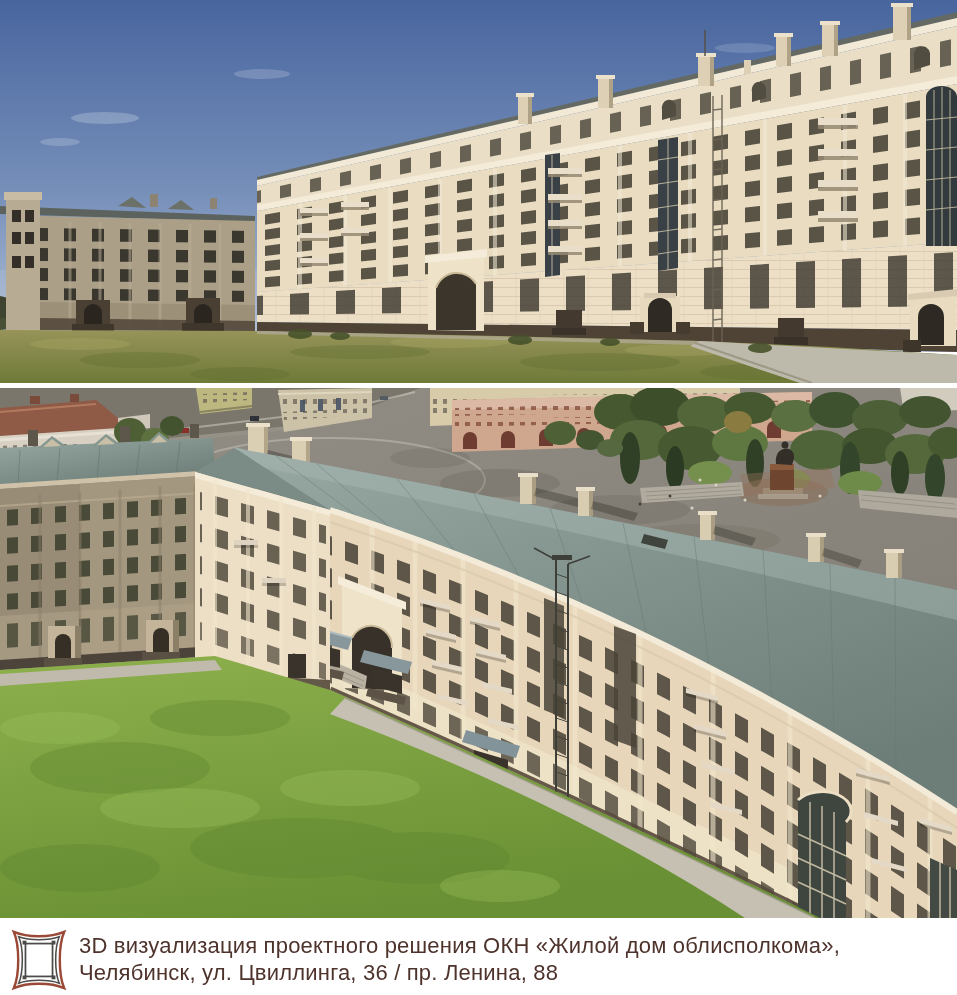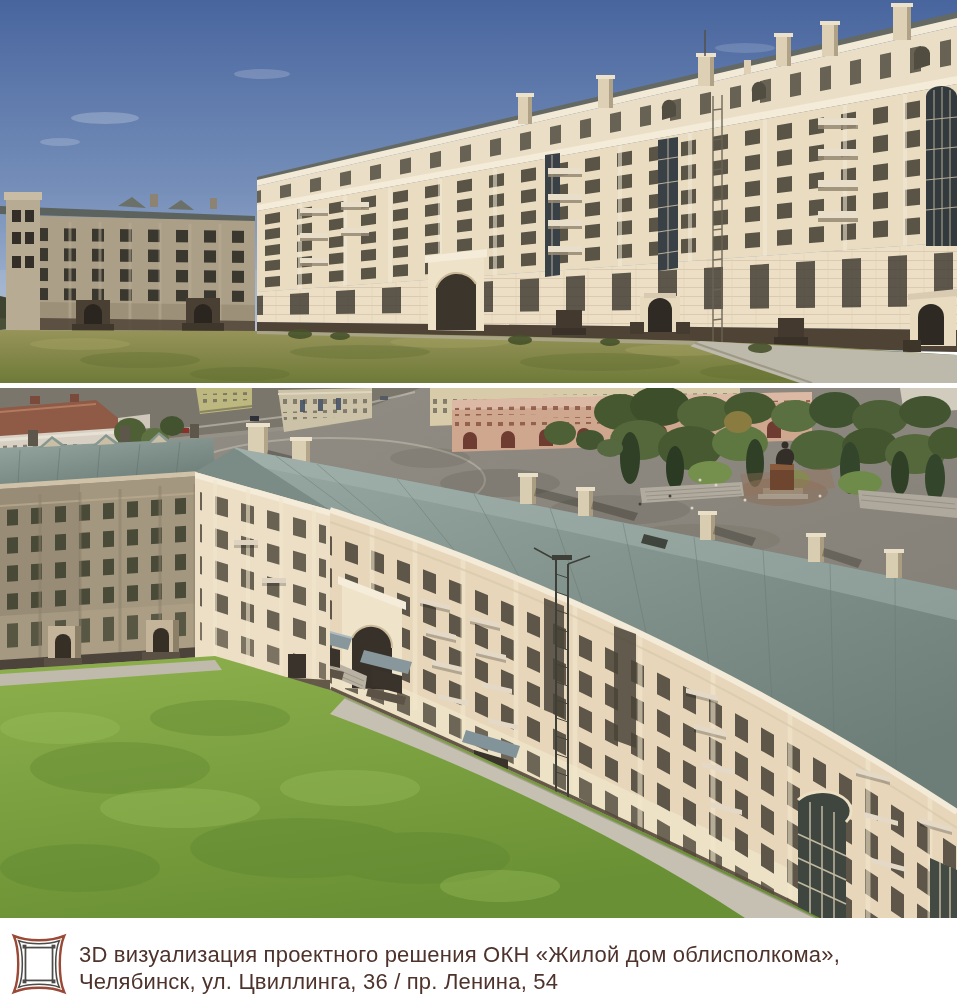--- a/index.html
+++ b/index.html
@@ -1,21 +1,21 @@
 <!DOCTYPE html>
 <html lang="ru"><head>
 <meta charset="utf-8">
 <style>
   html,body{margin:0;padding:0;background:#ffffff;}
   .page{width:957px;height:995px;background:#ffffff;overflow:hidden;position:relative;
         font-family:"Liberation Sans",sans-serif;}
   .render-wrap{display:block;line-height:0;}
   .separator{height:5px;background:#ffffff;}
   svg{display:block;}
-  .caption-bar{height:77px;display:flex;align-items:flex-end;box-sizing:border-box;
+  .caption-bar{height:77px;display:flex;align-items:center;box-sizing:border-box;
                padding:5px 6px 0 10px;background:#ffffff;}
   .logo{width:58px;height:62px;flex:0 0 auto;margin-top:2px;}
   .caption-text{margin-left:11px;color:#4e332c;font-size:22px;line-height:27px;
                 font-weight:500;letter-spacing:0.2px;white-space:nowrap;}
 </style>
 </head>
 <body>
 
 <div class="page">
 
@@ -755,17 +755,17 @@
       <rect x="16" y="15" width="28" height="34" fill="none" stroke="#4c4b49" stroke-width="1.8"></rect>
       <g fill="#4c4b49">
         <rect x="13" y="12" width="4" height="4"></rect>
           <rect x="43" y="12" width="4" height="4"></rect>
         <rect x="43" y="48" width="4" height="4"></rect>
           <rect x="13" y="48" width="4" height="4"></rect>
       </g>
     </svg>
     <div class="caption-text">
       <div>3D визуализация проектного решения ОКН «Жилой дом облисполкома»,</div>
-      <div>Челябинск, ул. Цвиллинга, 36 / пр. Ленина, 54</div>
+      <div>Челябинск, ул. Цвиллинга, 36 / пр. Ленина, 88</div>
     </div>
   </footer>
 
 </div>
 
 </body></html>

